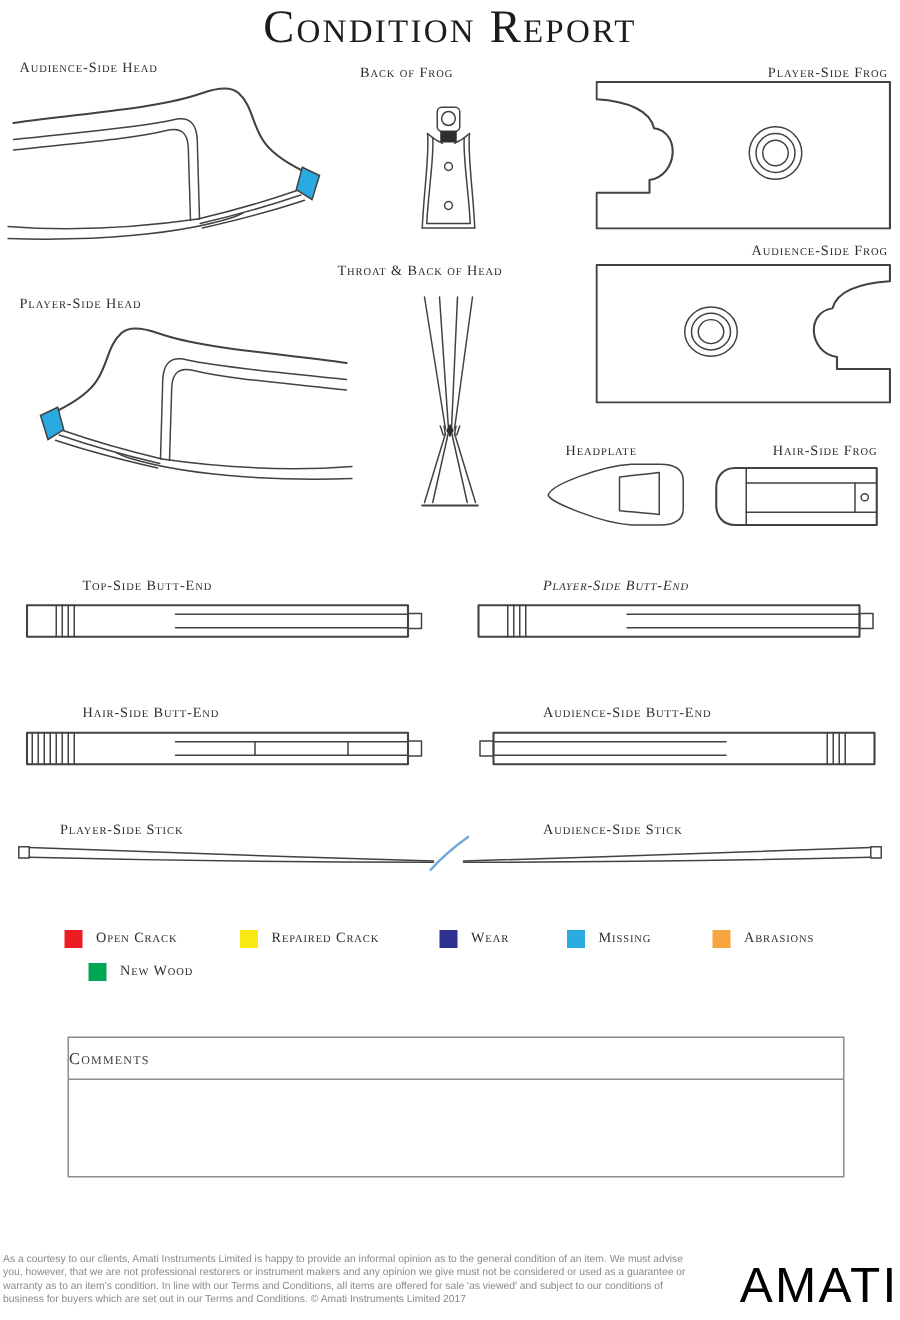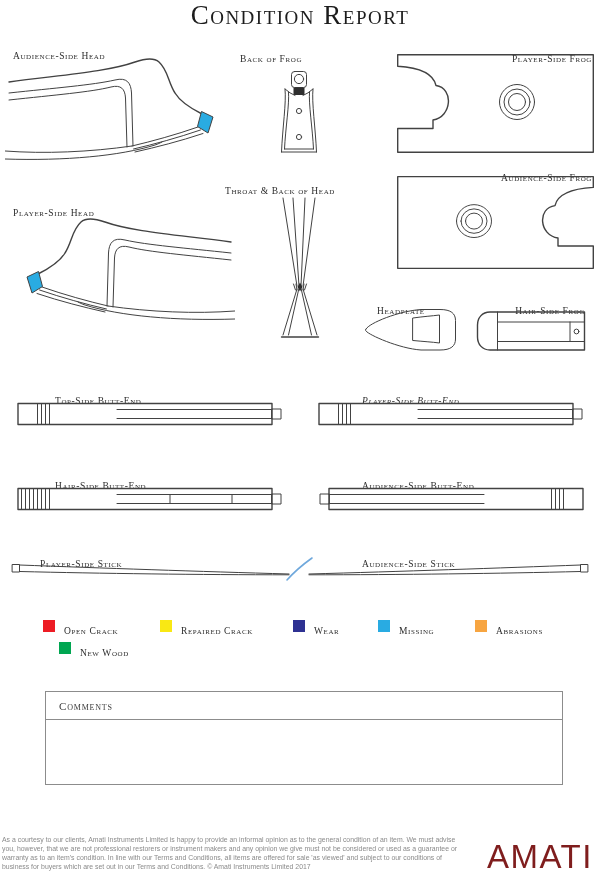--- a/index.html
+++ b/index.html
@@ -1,42 +1,42 @@
 <!DOCTYPE html>
 <html><head>
 <meta charset="utf-8">
 <style>
   html,body{margin:0;padding:0;background:#ffffff;}
   .page{position:relative;width:600px;height:880px;background:#ffffff;overflow:hidden;
         font-family:"Liberation Serif",serif;}
   .title{position:absolute;top:0px;left:0;width:600px;text-align:center;
-         font-size:27px;font-variant:small-caps;letter-spacing:1.5px;color:#1c1c1c;}
+         font-size:31px;font-variant:small-caps;letter-spacing:1.5px;color:#1c1c1c;}
   .cap{position:absolute;font-variant:small-caps;font-size:9.5px;letter-spacing:.6px;
-       color:#2d2d2d;white-space:nowrap;margin-top:10px;}
+       color:#2d2d2d;white-space:nowrap;}
   .ctr{text-align:left;}
   .rgt{text-align:right;}
   .diag{position:absolute;}
   svg .ln{fill:none;stroke:#424242;stroke-width:1;stroke-linecap:round;stroke-linejoin:round;}
   svg .ln2{stroke-width:1.4;}
   .legend-item{position:absolute;display:flex;align-items:center;gap:9px;height:13px;}
   .sw{width:12px;height:12px;display:inline-block;flex:0 0 12px;}
   .legend-item .lg{position:static;font-size:9.5px;}
   .comments-box{position:absolute;left:45px;top:691px;width:516px;height:92px;
                 border:1px solid #8c8c8c;}
   .comments-head{height:27px;border-bottom:1px solid #8c8c8c;display:flex;align-items:center;}
   .comments-head .lbl{font-variant:small-caps;font-size:11px;letter-spacing:.8px;
-                      color:#3a3a3a;margin-left:13px;}
+                      color:#3a3a3a;}
   .comments-area{width:100%;height:63px;border:0;outline:0;resize:none;background:transparent;
                  font-family:"Liberation Serif",serif;font-size:11px;box-sizing:border-box;padding:4px 10px;}
   .footer-text{position:absolute;left:2px;top:836px;width:460px;
                font-family:"Liberation Sans",sans-serif;font-size:6.9px;line-height:1.3;
                color:#8a8a8a;}
-  .brand{position:absolute;left:487px;top:838px;width:112px;text-align:left;
+  .brand{position:absolute;left:487px;top:838px;width:112px;text-align:right;
          font-family:"Liberation Sans",sans-serif;font-size:33px;font-weight:300;
-         letter-spacing:1.5px;color:#7f1d1d;}
+         letter-spacing:1.5px;color:#000000;}
 </style>
 </head>
 <body>
 
 <div class="page">
 
   <div class="title">Condition Report</div>
 
   <div class="cap" style="left:13px;top:41px;">Audience-Side Head</div>
   <div class="cap ctr" style="left:240px;top:44px;width:120px;">Back of Frog</div>

